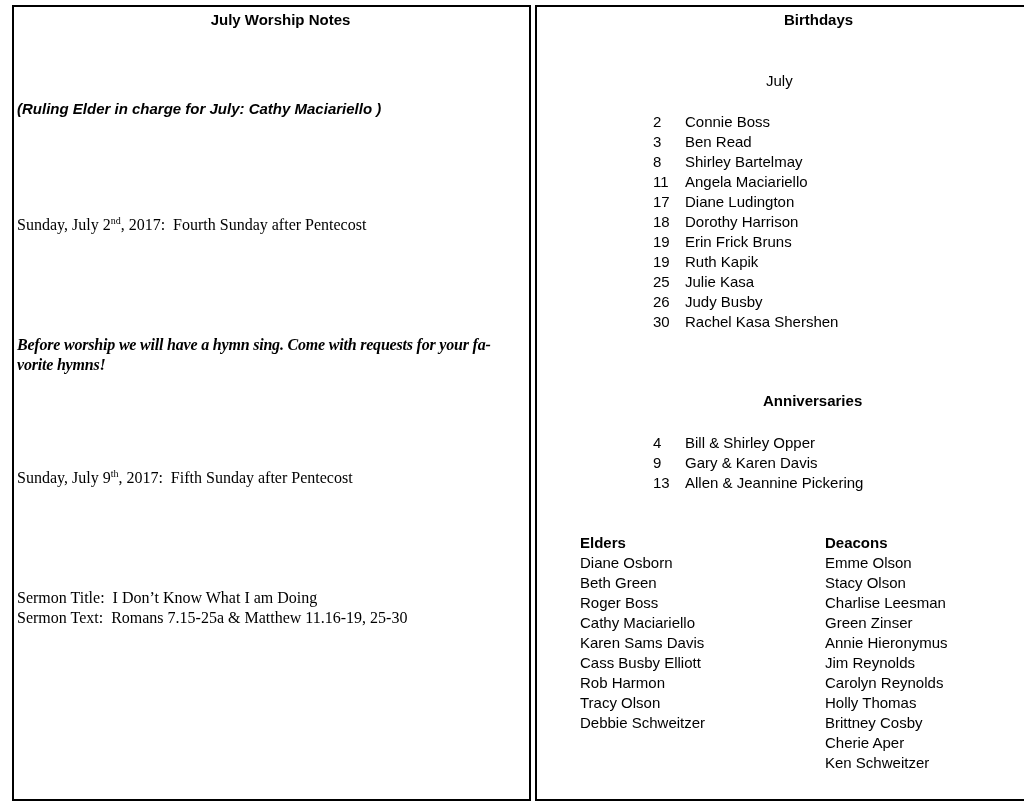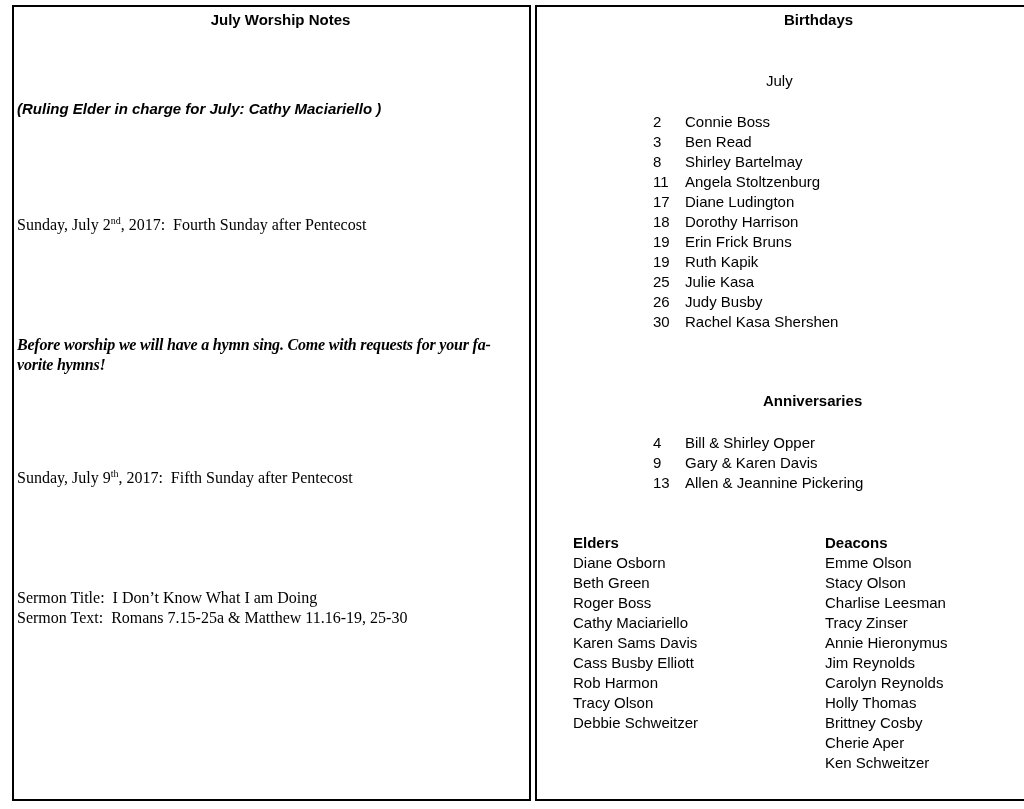--- a/index.html
+++ b/index.html
@@ -56,21 +56,21 @@
   .day-row  { padding-left:116px; }
   .day-num  { display:inline-block; width:32px; }
   .section-title {
     position:absolute; top:386px; left:226px;
     font:bold 15px/16px "Liberation Sans", sans-serif;
   }
   .roster-column {
     position:absolute; top:526px;
     font:15px/20px "Liberation Sans", sans-serif;
   }
-  #elders-column  { left:36px;  }
+  #elders-column  { left:43px;  }
   #deacons-column { left:256px;margin-left:32px; }
   .roster-header { font-weight:bold; }
 </style>
 </head>
 <body>
 
 <div class="page">
 
   <div class="box" id="left-box">
     <div class="panel-title">July Worship Notes</div>
@@ -96,21 +96,21 @@
   <div class="box" id="right-box">
     <div class="panel-title">Birthdays</div>
 
     <div class="month-label">July</div>
 
     <div class="day-list" id="birthday-list">
 
     <div class="day-row"><span class="day-num">2</span><span>Connie Boss</span></div>
         <div class="day-row"><span class="day-num">3</span><span>Ben Read</span></div>
         <div class="day-row"><span class="day-num">8</span><span>Shirley Bartelmay</span></div>
-        <div class="day-row"><span class="day-num">11</span><span>Angela Stoltzenburg</span></div>
+        <div class="day-row"><span class="day-num">11</span><span>Angela Maciariello</span></div>
         <div class="day-row"><span class="day-num">17</span><span>Diane Ludington</span></div>
         <div class="day-row"><span class="day-num">18</span><span>Dorothy Harrison</span></div>
         <div class="day-row"><span class="day-num">19</span><span>Erin Frick Bruns</span></div>
         <div class="day-row"><span class="day-num">19</span><span>Ruth Kapik</span></div>
         <div class="day-row"><span class="day-num">25</span><span>Julie Kasa</span></div>
         <div class="day-row"><span class="day-num">26</span><span>Judy Busby</span></div>
         <div class="day-row"><span class="day-num">30</span><span>Rachel Kasa Shershen</span></div>
       </div>
 
     <div class="section-title">Anniversaries</div>
@@ -138,21 +138,21 @@
         </div>
     </div>
 
     <div class="roster-column" id="deacons-column">
       <div class="roster-header">Deacons</div>
       <div>
 
       <div class="roster-item">Emme Olson</div>
           <div class="roster-item">Stacy Olson</div>
           <div class="roster-item">Charlise Leesman</div>
-          <div class="roster-item">Tracy Zinser</div>
+          <div class="roster-item">Green Zinser</div>
           <div class="roster-item">Annie Hieronymus</div>
           <div class="roster-item">Jim Reynolds</div>
           <div class="roster-item">Carolyn Reynolds</div>
           <div class="roster-item">Holly Thomas</div>
           <div class="roster-item">Brittney Cosby</div>
           <div class="roster-item">Cherie Aper</div>
           <div class="roster-item">Ken Schweitzer</div>
         </div>
     </div>
   </div>

